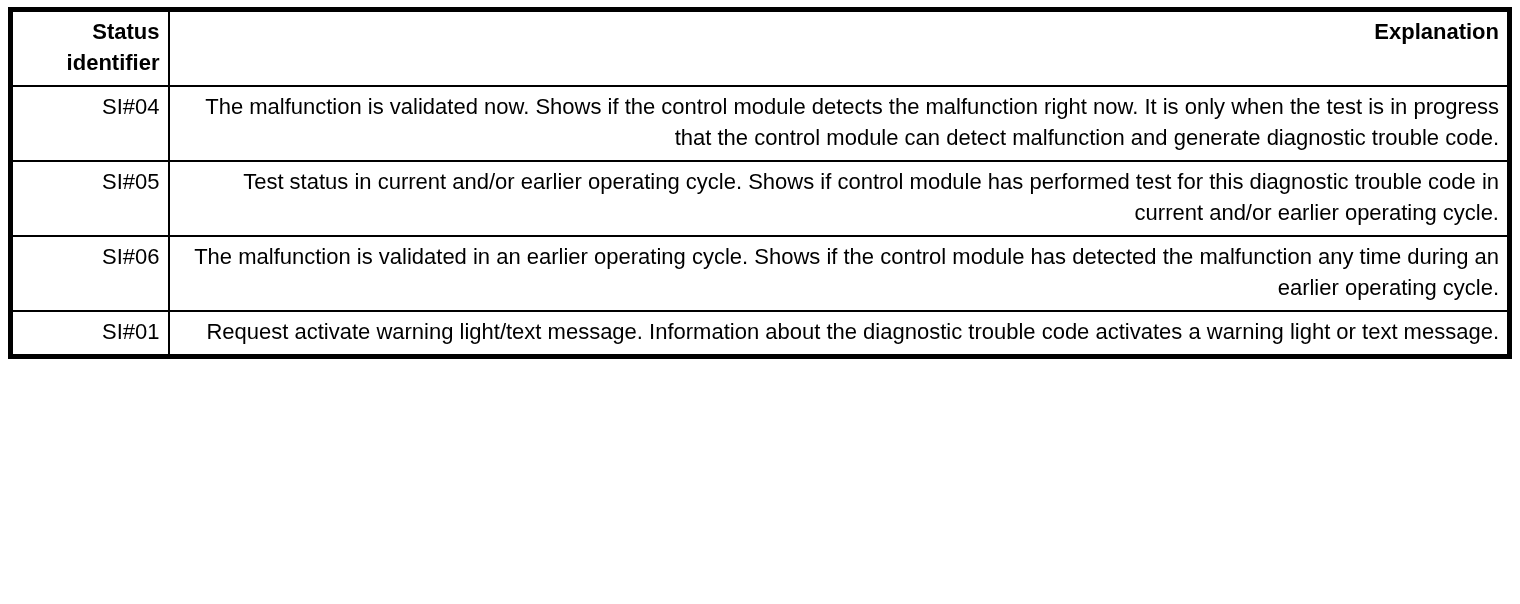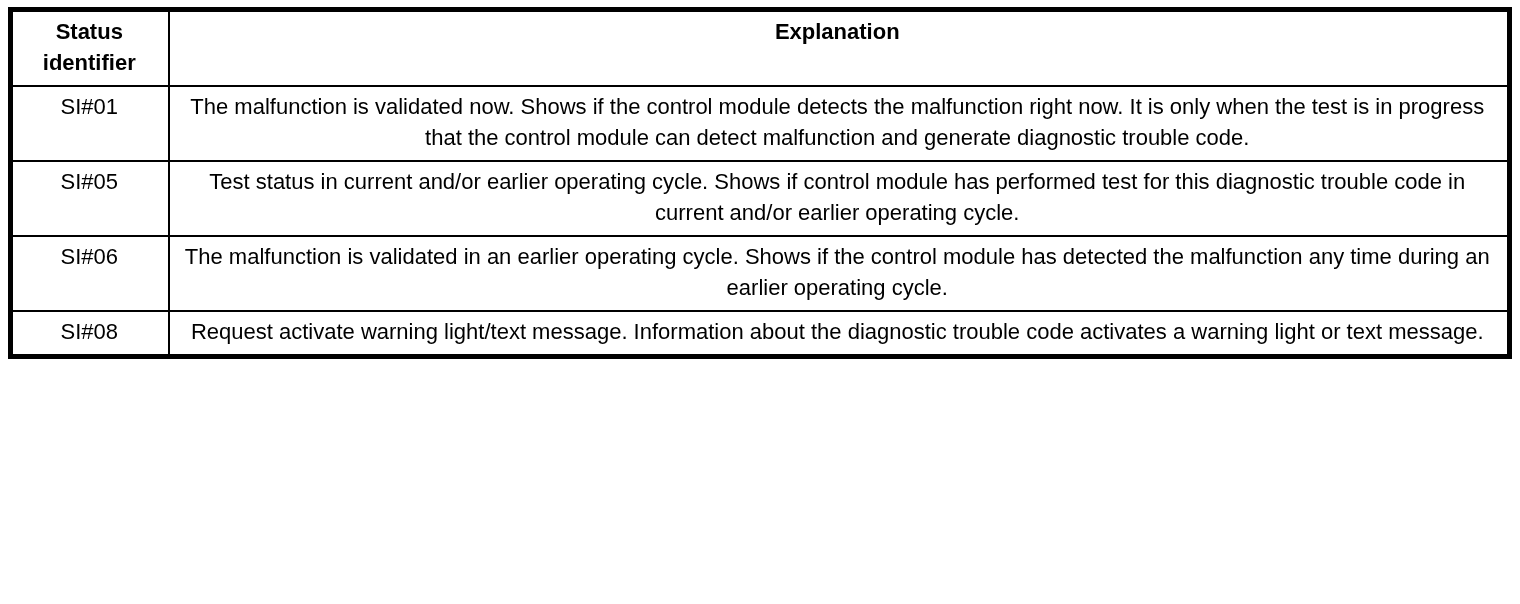--- a/index.html
+++ b/index.html
@@ -26,21 +26,21 @@
     font-size: 22px;
     line-height: 31px;
     color: #000000;
     background: #ffffff;
   }
   table.status-table col.col-id { width: 158px; }
   table.status-table th,
   table.status-table td {
     border: 2px solid #000000;
     vertical-align: top;
-    text-align: center;
+    text-align: right;
     padding: 4px 8px 7px 6px;
     word-wrap: break-word;
   }
   table.status-table th {
     font-weight: bold;
   }
   th[data-name="column-header-status-identifier"] {
     height: 62px; 
   }
   td.cell-id {
@@ -57,30 +57,30 @@
       <col class="col-explanation">
     </colgroup>
     <thead>
       <tr data-name="table-header-row">
         <th data-name="column-header-status-identifier">Status identifier</th>
         <th data-name="column-header-explanation">Explanation</th>
       </tr>
     </thead>
     <tbody>
       <tr data-name="table-row">
-        <td class="cell-id" data-name="status-identifier-cell">SI#01</td>
+        <td class="cell-id" data-name="status-identifier-cell">SI#04</td>
         <td data-name="explanation-cell">The malfunction is validated now. Shows if the control module detects the malfunction right now. It is only when the test is in progress that the control module can detect malfunction and generate diagnostic trouble code.</td>
       </tr>
       <tr data-name="table-row">
         <td class="cell-id" data-name="status-identifier-cell">SI#05</td>
         <td data-name="explanation-cell">Test status in current and/or earlier operating cycle. Shows if control module has performed test for this diagnostic trouble code in current and/or earlier operating cycle.</td>
       </tr>
       <tr data-name="table-row">
         <td class="cell-id" data-name="status-identifier-cell">SI#06</td>
         <td data-name="explanation-cell">The malfunction is validated in an earlier operating cycle. Shows if the control module has detected the malfunction any time during an earlier operating cycle.</td>
       </tr>
       <tr data-name="table-row">
-        <td class="cell-id" data-name="status-identifier-cell">SI#08</td>
+        <td class="cell-id" data-name="status-identifier-cell">SI#01</td>
         <td data-name="explanation-cell">Request activate warning light/text message. Information about the diagnostic trouble code activates a warning light or text message.</td>
       </tr>
     </tbody>
   </table>
 </div>
 
 </body></html>

